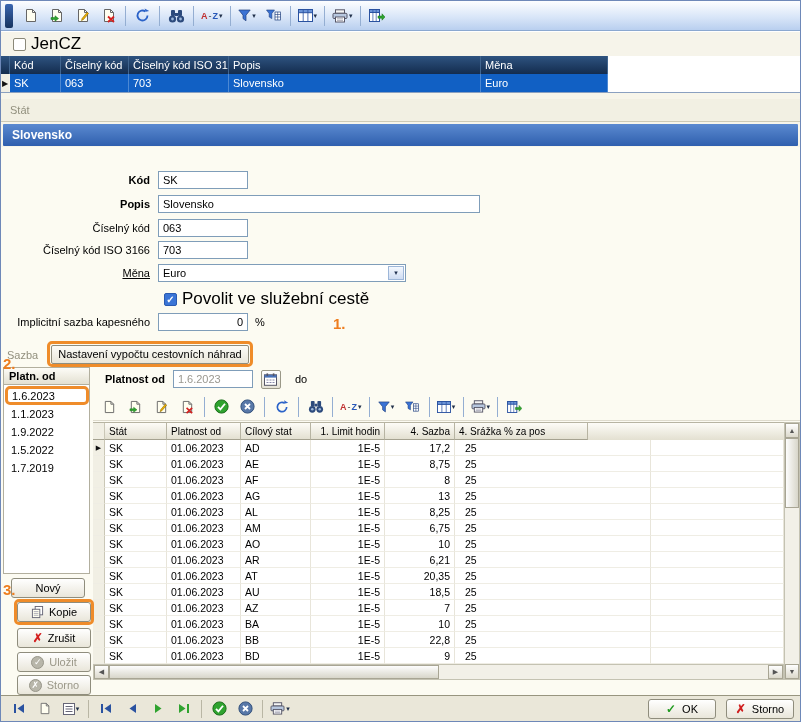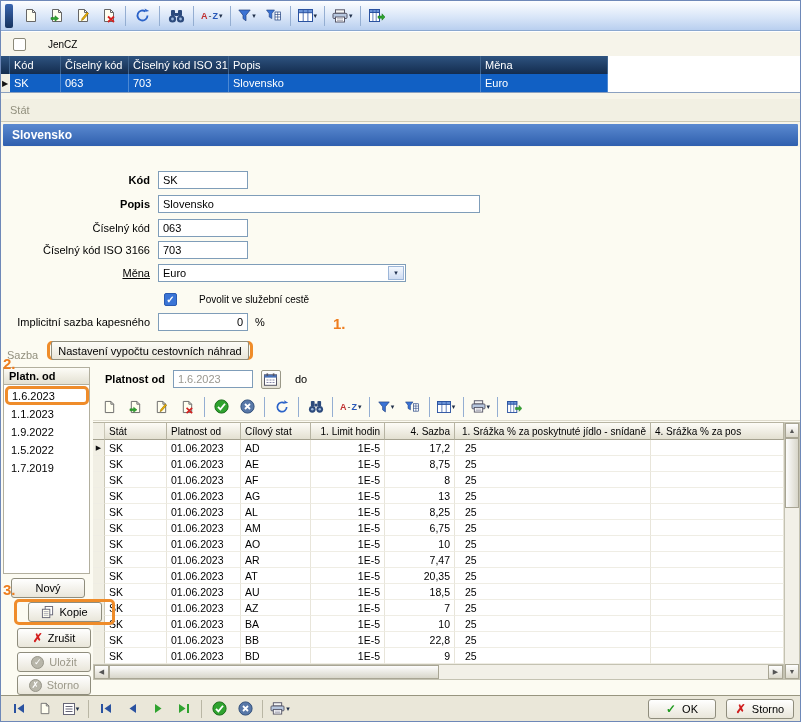--- a/index.html
+++ b/index.html
@@ -15,21 +15,21 @@
   .tsep{width:1px;height:20px;background:#94aed2;margin:0 3px;flex:0 0 1px}
   .darr{font-size:7px;color:#20304a;margin-left:1px;line-height:1}
   .azicon{font-size:9px;font-weight:bold;letter-spacing:0;display:flex;align-items:center}
   .azicon .a{color:#c03030;font-style:normal}.azicon .z{color:#2858b8;font-style:normal}
   .azicon .h{color:#444;font-style:normal;font-weight:normal;margin:0 1px}
 
   
   .jencz-row{position:absolute;left:0;top:30px;width:799px;height:25px;display:flex;align-items:center;padding-left:12px;background:#f6f4ea;border-top:1px solid #fff}
   .cb{width:13px;height:13px;background:#fff;border:1px solid #8a8878;border-radius:2px;display:flex;align-items:center;justify-content:center}
   .cb.on{background:#3a74d6;border-color:#2a5ab0;color:#fff;font-size:10px;font-weight:bold}
-  .cblabel{margin-left:22px;font-size:10px}
+  .cblabel{margin-left:5px;font-size:17px}
 
   
   .ctable{position:absolute;left:0;top:55px;width:799px;height:37px;background:#fff;border-bottom:1px solid #8aa0c0}
   .crow{display:flex;height:18px}
   .ccell{font-size:11px;display:flex;align-items:center;padding:0 4px;white-space:nowrap;overflow:hidden}
   .csel{width:9px;padding:0;justify-content:center}
   .kc0{width:51px}.kc1{width:68px}.kc2{width:100px}.kc3{width:252px}.kc4{width:127px}
   .chd{background:linear-gradient(#2e5380,#132c4e);color:#fff;border-right:1px solid #41658f}
   .cds{background:#f0eee4;border-right:1px solid #c0bdae;color:#111;font-size:8px}
   .cdata .ccell{background:#1160c4;color:#fff;border-right:1px solid rgba(255,255,255,.25)}
@@ -281,42 +281,42 @@
 </div>
 <div class="frow" style="top:312px">
   <div class="flabel">Implicitní sazba kapesného</div>
   <div class="tf right" style="width:90px">
       <span>0</span>
     </div>
   <span class="unit">%</span>
 </div>
 
 <div class="ann" style="left:332px;top:314px">1.</div>
-<div class="orange-wrap" style="left:46px;top:340px;width:206px;height:19px">
+<div class="orange-wrap" style="left:46px;top:340px;width:206px;height:26px">
   <div class="setbtn">Nastavení vypočtu cestovních náhrad</div>
 </div>
 
 <div class="kurzy-label">Sazba</div>
 <div class="ann" style="left:2px;top:354px">2.</div>
 <div class="plhead">Platn. od</div>
 <div class="dlist">
     <div class="ditem dsel">1.6.2023</div>
     <div class="ditem">1.1.2023</div>
     <div class="ditem">1.9.2022</div>
     <div class="ditem">1.5.2022</div>
     <div class="ditem">1.7.2019</div>
   </div>
 
 <div style="position:absolute;left:10px;top:577px">
   <div class="btn">
       <span>Nový</span>
     </div>
 </div>
 <div class="ann" style="left:2px;top:580px">3.</div>
-<div class="orange-wrap" style="left:13px;top:598px;width:101px;height:26px">
+<div class="orange-wrap" style="left:13px;top:598px;width:80px;height:26px">
   <div class="btn">
     <svg width="13" height="13" viewBox="0 0 14 14">
         <rect x="4.5" y=".5" width="8" height="9" fill="#fff" stroke="#667"></rect>
         <rect x="1.5" y="3.5" width="8" height="9" fill="#fffef0" stroke="#667"></rect>
         <path d="M3 6h5M3 8h5M3 10h5" stroke="#99a" stroke-width=".8"></path>
       </svg>
     <span>Kopie</span>
   </div>
 </div>
 <div style="position:absolute;left:16px;top:627px">
@@ -472,21 +472,20 @@
     </div>
 </div>
 
 <div class="ghead">
   <div class="ghc selcol"></div>
 <div class="ghc gc0">Stát</div>
     <div class="ghc gc1">Platnost od</div>
     <div class="ghc gc2">Cílový stat</div>
     <div class="ghc gc3 num">1. Limit hodin</div>
     <div class="ghc gc4 num">4. Sazba</div>
-    <div class="ghc gc5 num">1. Srážka % za poskytnuté jídlo - snídaně</div>
     <div class="ghc gc6">4. Srážka % za pos</div>
   </div>
 <div class="gbody">
     <div class="grow">
       <div class="gcell selcol">▶</div>
       <div class="gcell gc0">SK</div>
       <div class="gcell gc1">01.06.2023</div>
       <div class="gcell gc2">AD</div>
       <div class="gcell gc3 num">1E-5</div>
       <div class="gcell gc4 num">17,2</div>
@@ -552,21 +551,21 @@
       <div class="gcell gc4 num">10</div>
       <div class="gcell gc5 pad5">25</div>
       <div class="gcell gc6"></div>
     </div>
     <div class="grow">
       <div class="gcell selcol"></div>
       <div class="gcell gc0">SK</div>
       <div class="gcell gc1">01.06.2023</div>
       <div class="gcell gc2">AR</div>
       <div class="gcell gc3 num">1E-5</div>
-      <div class="gcell gc4 num">7,47</div>
+      <div class="gcell gc4 num">6,21</div>
       <div class="gcell gc5 pad5">25</div>
       <div class="gcell gc6"></div>
     </div>
     <div class="grow">
       <div class="gcell selcol"></div>
       <div class="gcell gc0">SK</div>
       <div class="gcell gc1">01.06.2023</div>
       <div class="gcell gc2">AT</div>
       <div class="gcell gc3 num">1E-5</div>
       <div class="gcell gc4 num">20,35</div>

